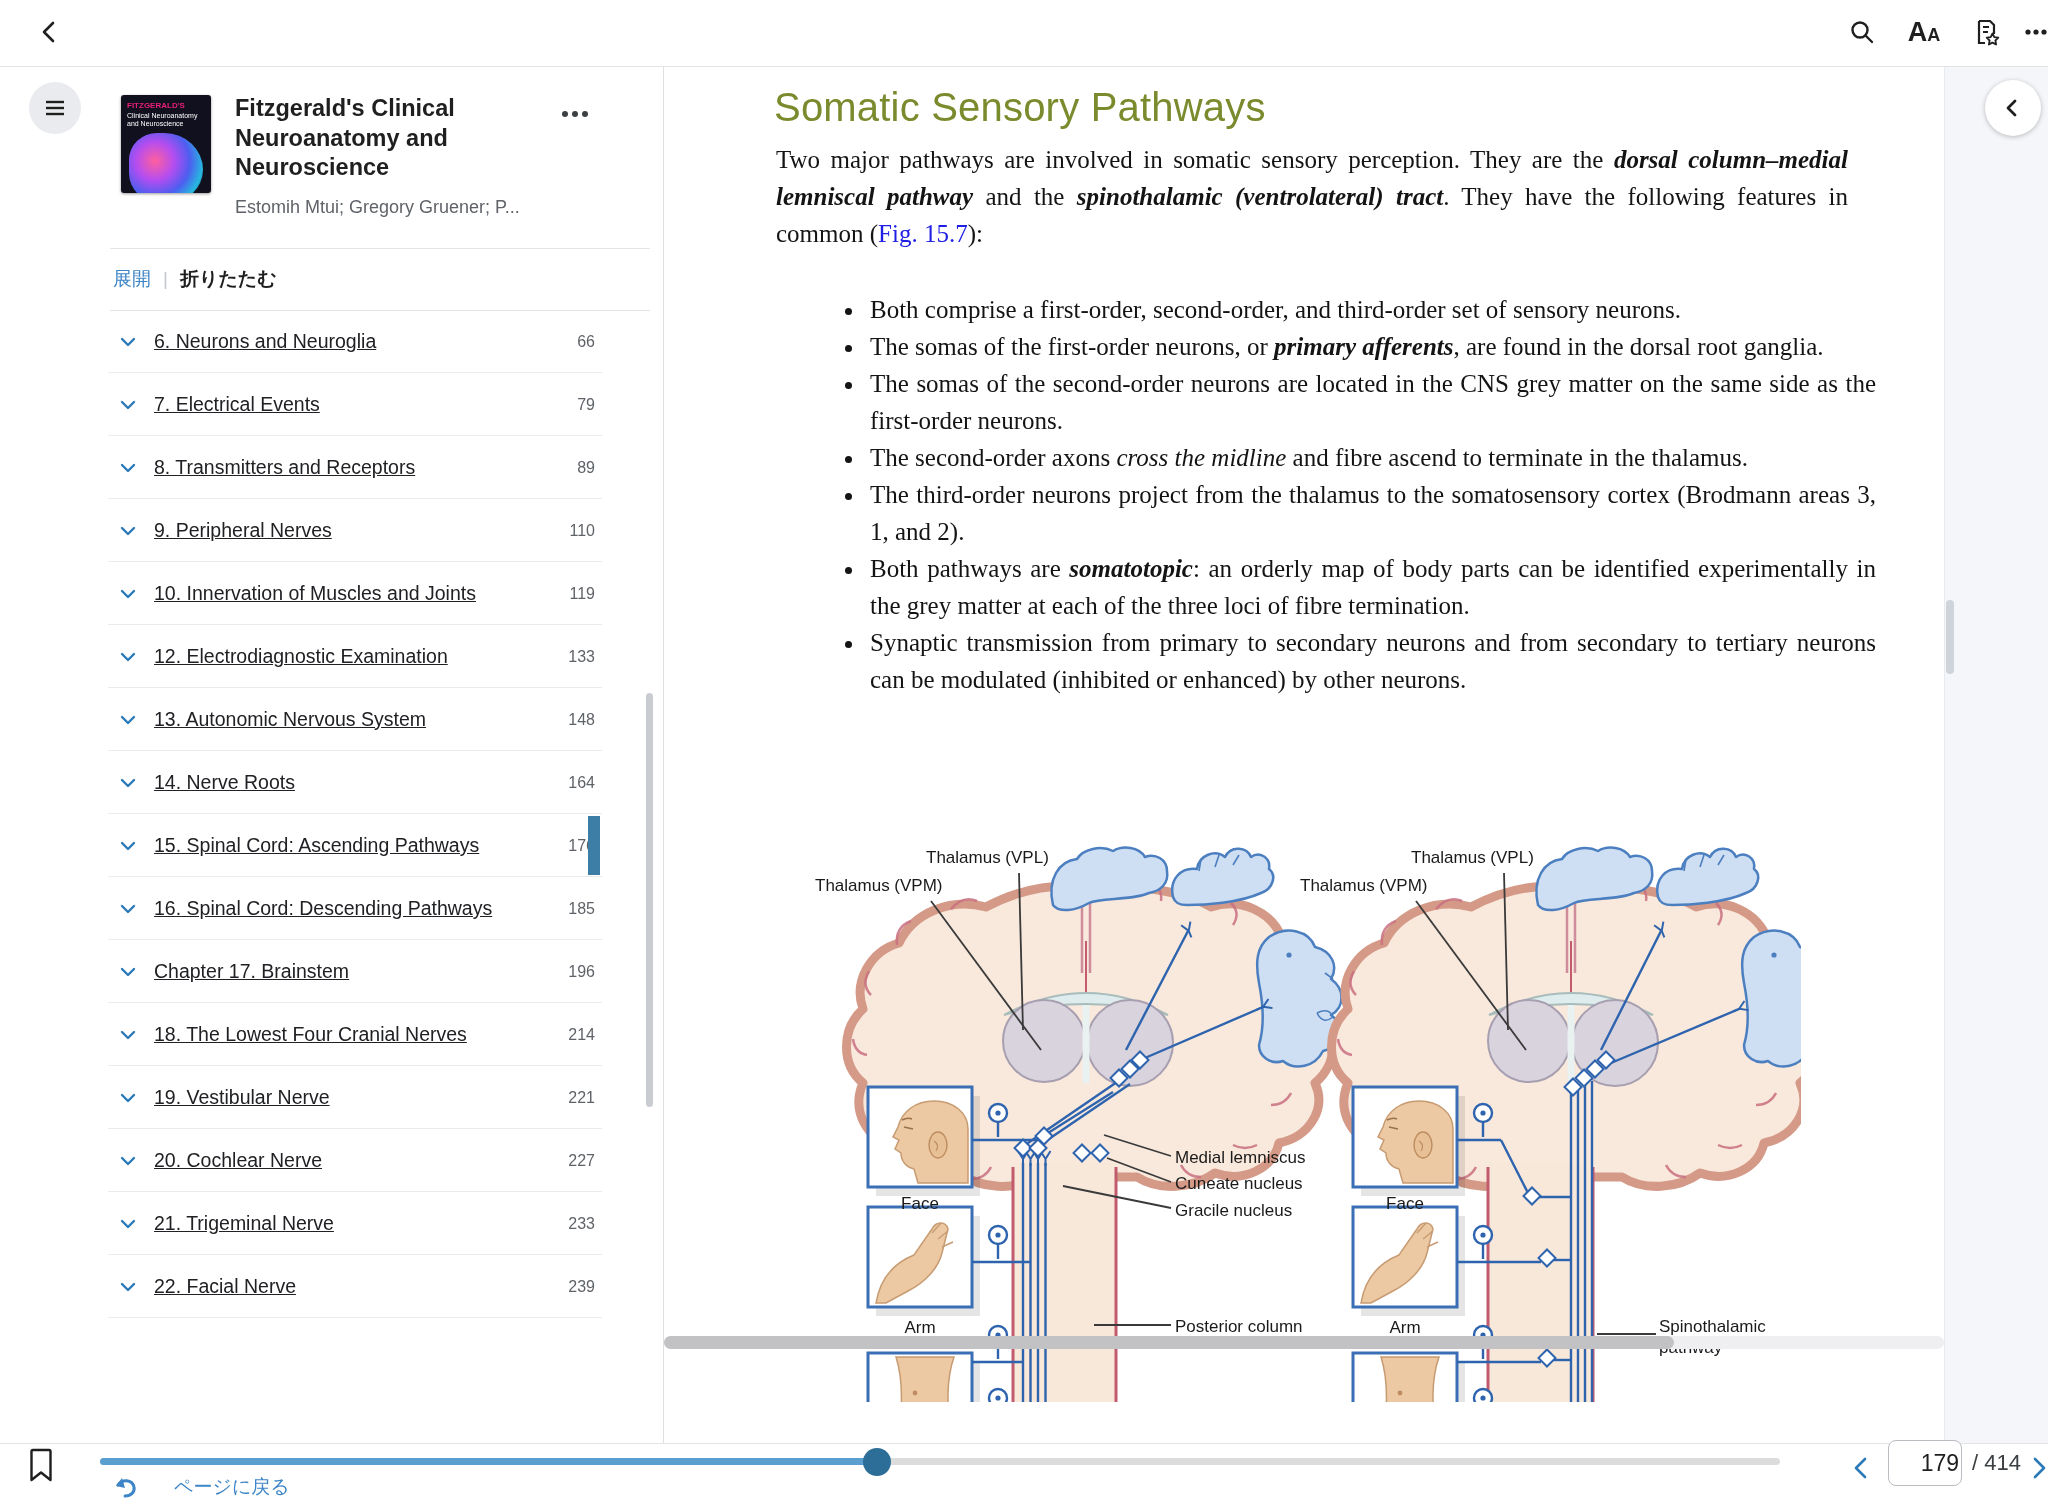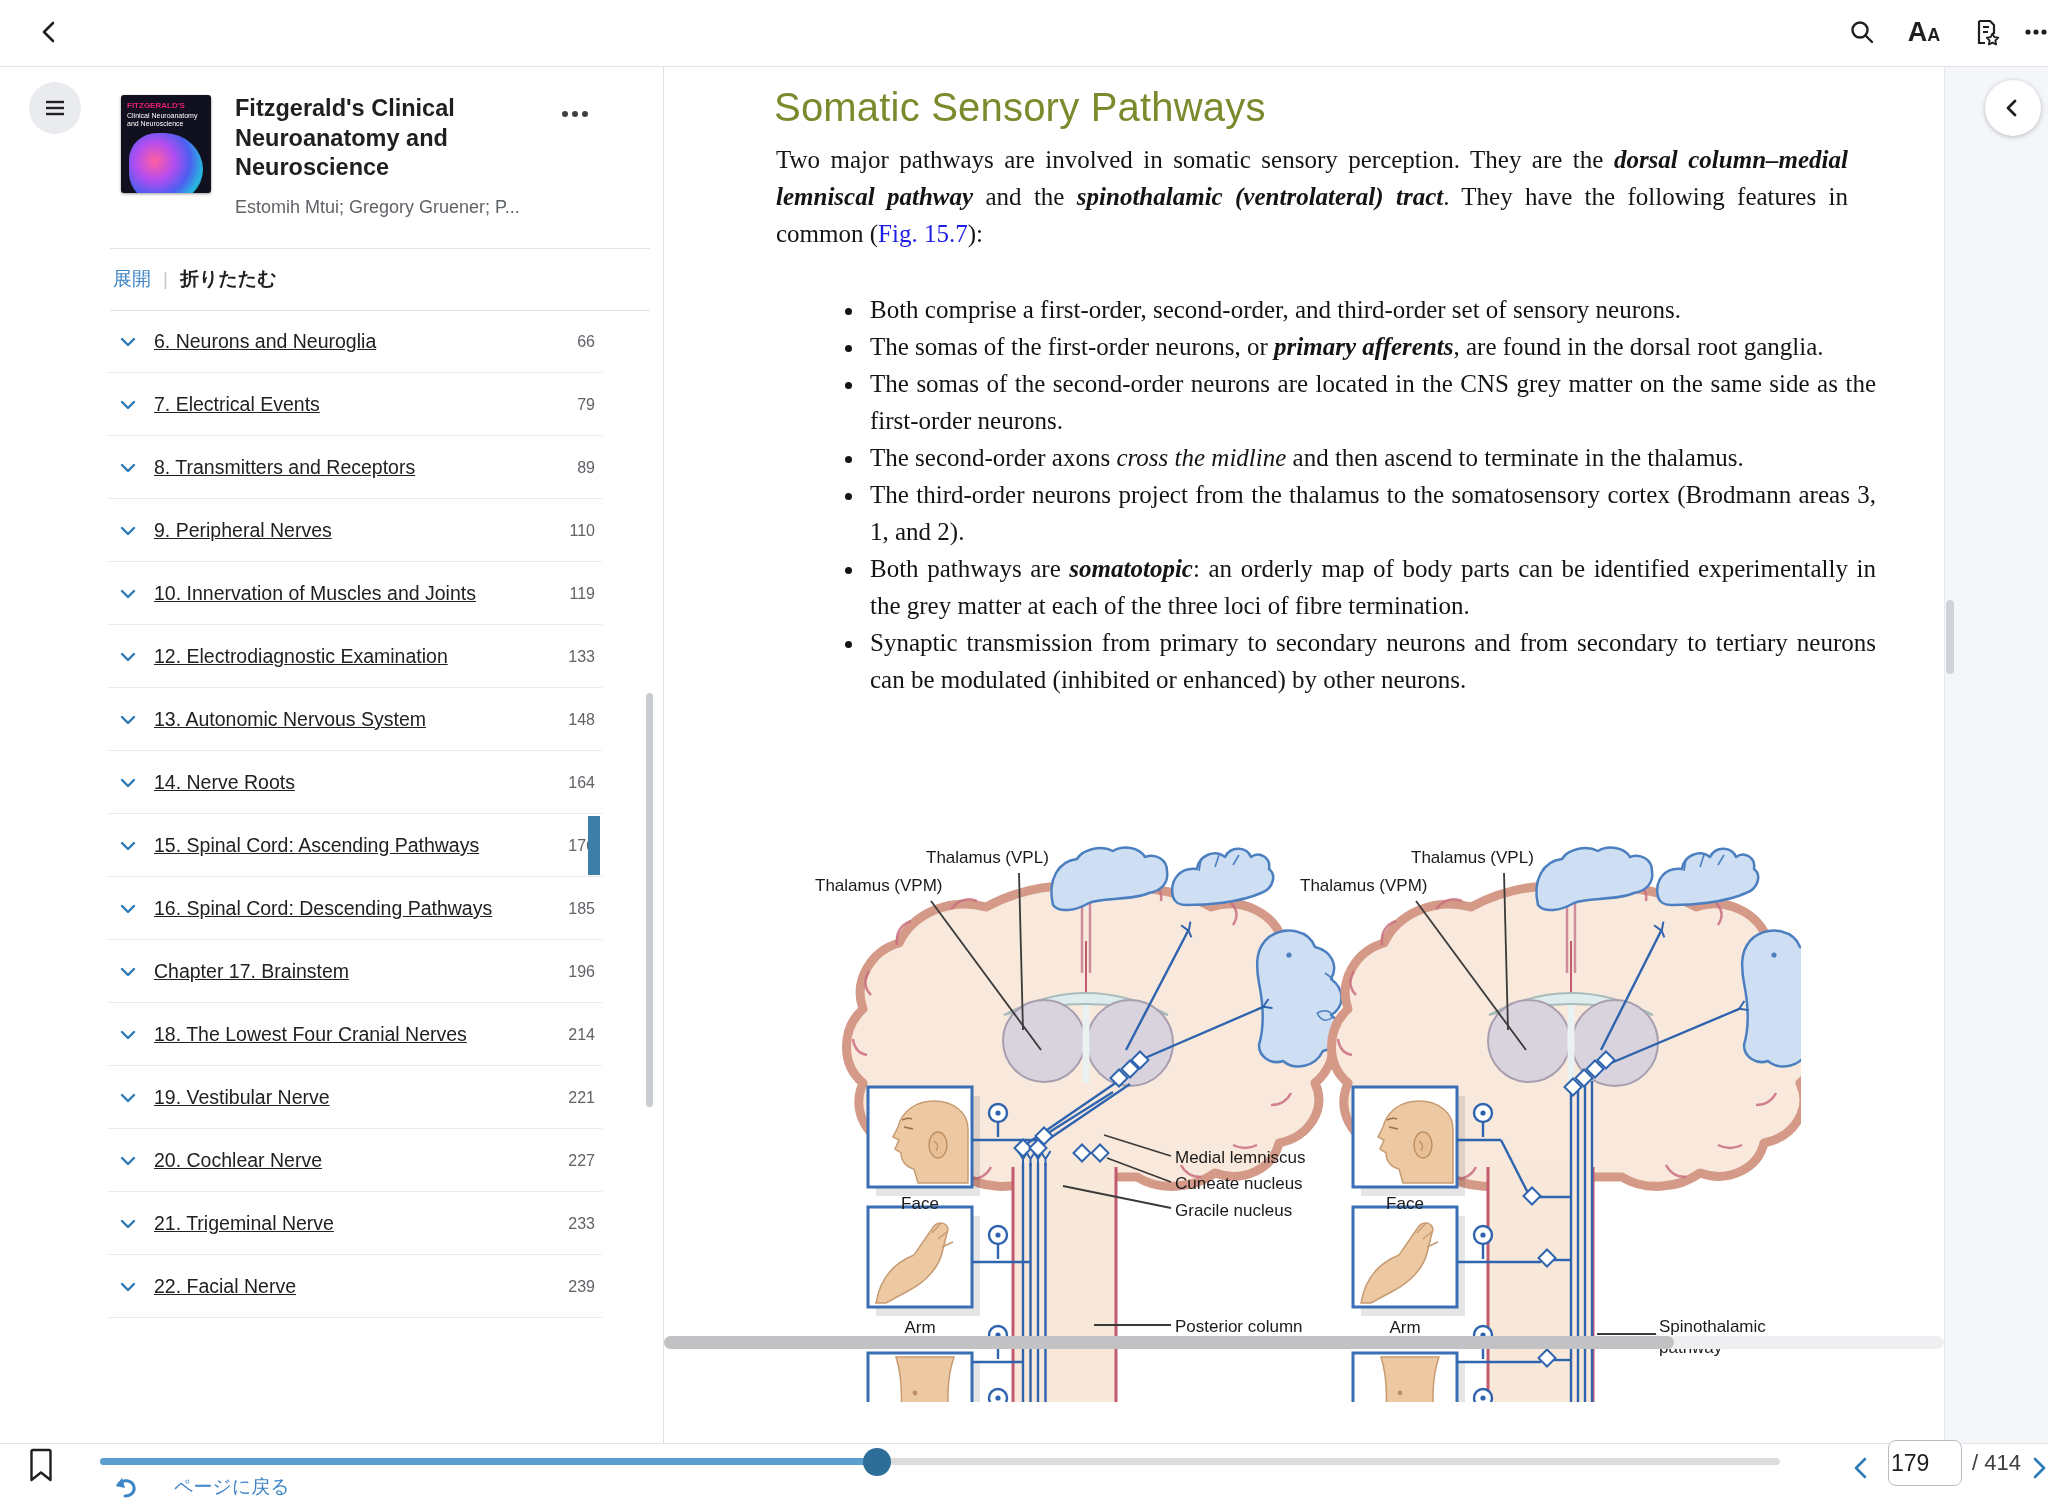--- a/index.html
+++ b/index.html
@@ -75,21 +75,21 @@
   #bottombar{left:0;top:1444px;width:2048px;height:59px;background:#fff;}
   #bookmark-btn{left:26px;top:2px;width:34px;height:40px;cursor:pointer;}
   #page-slider{left:100px;top:8px;width:1680px;height:16px;cursor:pointer;}
   #slider-track{position:absolute;left:0;top:6px;width:1680px;height:7px;background:#dcdcdc;border-radius:4px;}
   #slider-fill{position:absolute;left:0;top:6px;width:777px;height:7px;background:#5b9fd0;border-radius:4px;}
   #slider-thumb{position:absolute;left:763px;top:-4px;width:28px;height:28px;border-radius:50%;background:#2d6e99;}
   #return-link{left:112px;top:30px;display:flex;align-items:center;color:#3d85c6;font-size:19px;cursor:pointer;gap:28px;}
   #return-link span{margin-left:8px;}
   #prev-btn{left:1840px;top:2px;}
   #page-input{left:1888px;top:-4px;width:68px;height:42px;border:1.5px solid #b9bcc0;border-radius:8px;
-              font-size:23px;text-align:left;color:#1f1f1f;background:#fff;font-family:"Liberation Sans",sans-serif;}
+              font-size:23px;text-align:right;color:#1f1f1f;background:#fff;font-family:"Liberation Sans",sans-serif;}
   #page-total{left:1972px;top:6px;font-size:22px;color:#3c4043;}
   #next-btn{left:2016px;top:2px;}
 </style>
 </head>
 <body>
 
 <div id="topbar" class="abs"></div>
 <div id="back-btn" class="abs icon-btn">
   <svg width="28" height="28" viewBox="0 0 28 28">
     <polyline points="17,5 8,14 17,23" fill="none" stroke="#1f1f1f" stroke-width="2.6" stroke-linecap="round" stroke-linejoin="round"></polyline>
@@ -287,21 +287,21 @@
 </div>
 <div id="sidebar-divider" class="abs"></div>
 
 <div id="content" class="abs">
   <div id="page-heading" class="abs">Somatic Sensory Pathways</div>
   <div id="lead-para" class="abs"><span class="seg-n">Two major pathways are involved in somatic sensory perception. They are the </span><span class="seg-bi">dorsal column–medial lemniscal pathway</span><span class="seg-n"> and the </span><span class="seg-bi">spinothalamic (ventrolateral) tract</span><span class="seg-n">. They have the following features in common (</span><span class="seg-link">Fig. 15.7</span><span class="seg-n">):</span></div>
   <ul id="bullet-list" class="abs">
       <li><span class="seg-n">Both comprise a first-order, second-order, and third-order set of sensory neurons.</span></li>
       <li><span class="seg-n">The somas of the first-order neurons, or </span><span class="seg-bi">primary afferents</span><span class="seg-n">, are found in the dorsal root ganglia.</span></li>
       <li><span class="seg-n">The somas of the second-order neurons are located in the CNS grey matter on the same side as the first-order neurons.</span></li>
-      <li><span class="seg-n">The second-order axons </span><span class="seg-i">cross the midline</span><span class="seg-n"> and then ascend to terminate in the thalamus.</span></li>
+      <li><span class="seg-n">The second-order axons </span><span class="seg-i">cross the midline</span><span class="seg-n"> and fibre ascend to terminate in the thalamus.</span></li>
       <li><span class="seg-n">The third-order neurons project from the thalamus to the somatosensory cortex (Brodmann areas 3, 1, and 2).</span></li>
       <li><span class="seg-n">Both pathways are </span><span class="seg-bi">somatotopic</span><span class="seg-n">: an orderly map of body parts can be identified experimentally in the grey matter at each of the three loci of fibre termination.</span></li>
       <li><span class="seg-n">Synaptic transmission from primary to secondary neurons and from secondary to tertiary neurons can be modulated (inhibited or enhanced) by other neurons.</span></li>
     </ul>
 
   <div id="figure" class="abs">
     <svg width="1000" height="600" viewBox="0 0 1000 600">
       <defs>
         <g id="gang">
           <line x1="0" y1="8" x2="0" y2="24" stroke="#2e63ae" stroke-width="2.4"></line>

